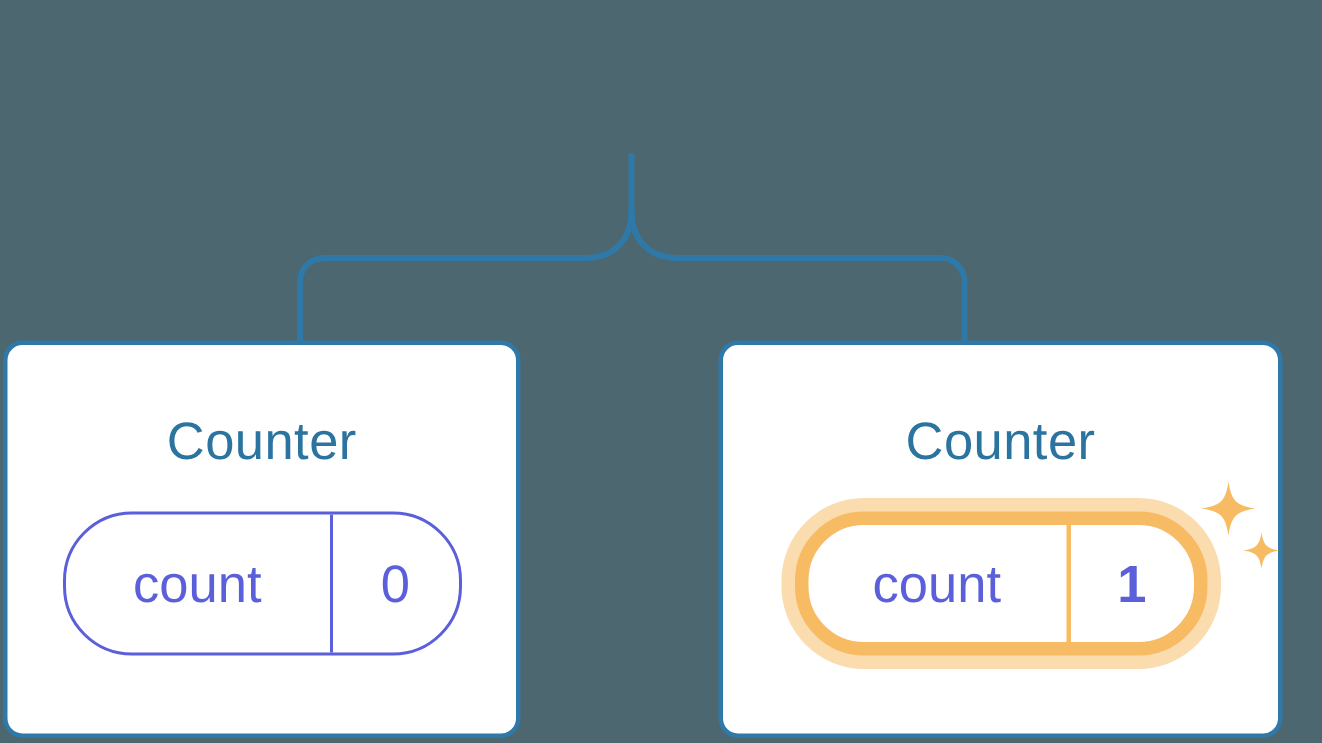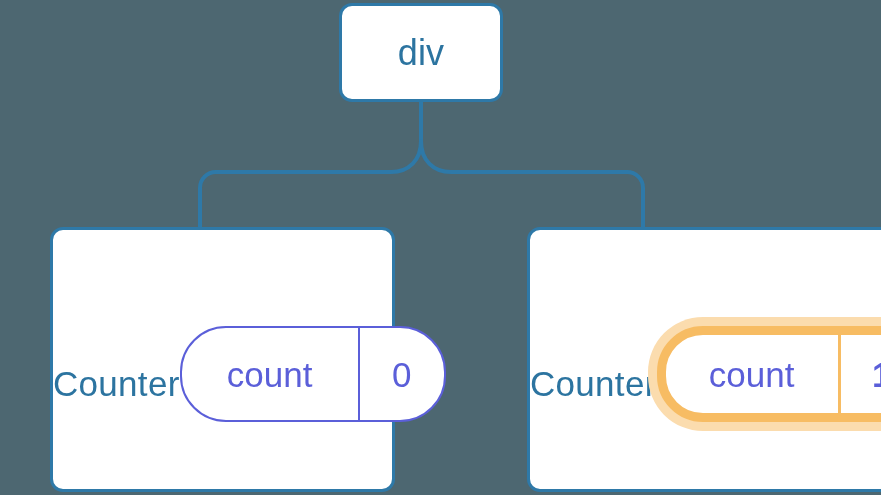--- a/index.html
+++ b/index.html
@@ -50,23 +50,22 @@
     font-size: 36px;
     line-height: 1;
     letter-spacing: 0.2px;
   }
 
   
   .node-child {
     top: 227px;
     height: 265px;
     display: flex;
-    flex-direction: row;
+    flex-direction: column;
     align-items: center;
-    margin-left: 48px;
   }
   #node-left  { left: 2px;   width: 345px; }
   #node-right { left: 479px; width: 376px; }
 
   .component-title {
     color: #2c74a0;
     font-size: 35px;
     line-height: 1;
     margin-top: 47px;
     letter-spacing: 0.3px;
@@ -130,23 +129,20 @@
 
   <svg id="connectors" viewBox="0 0 881 495" width="881" height="495" fill="none">
 
     <path d="M421,102 L421,141" stroke="#2e79a8" stroke-width="4" stroke-linecap="butt"></path>
 
     <path d="M421,141 C421,160 409,172 391,172 L216,172 C207,172 200,179 200,188 L200,227" stroke="#2e79a8" stroke-width="4" stroke-linecap="round"></path>
 
     <path d="M421,141 C421,160 433,172 451,172 L627,172 C636,172 643,179 643,188 L643,227" stroke="#2e79a8" stroke-width="4" stroke-linecap="round"></path>
   </svg>
 
-  <div class="card" id="node-root">
-    <span class="root-label">div</span>
-  </div>
 
   <div class="card node-child" id="node-left">
     <span class="component-title">Counter</span>
 
     <div class="pill-wrap">
       <div class="pill">
         <span class="pill-key">count</span>
         <span class="pill-val">0</span>
       </div>
     </div>

